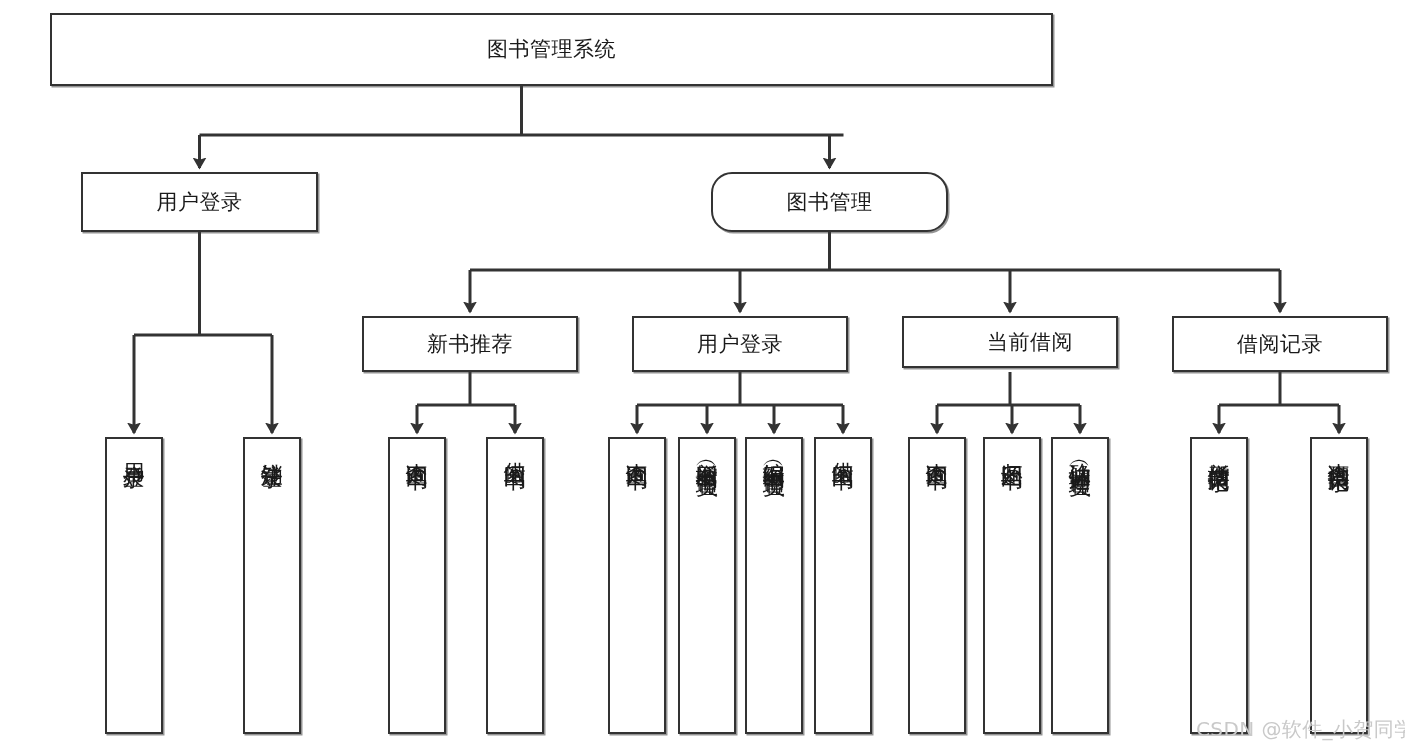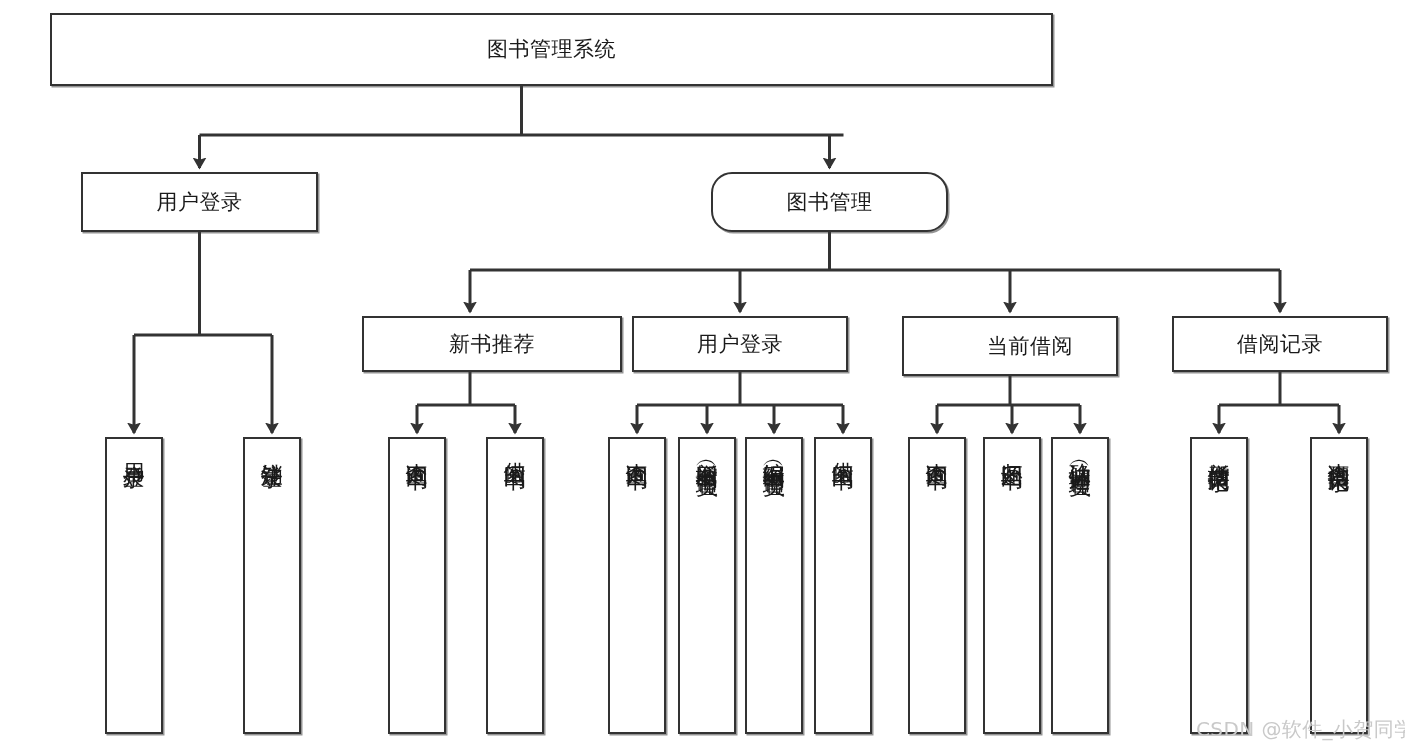--- a/index.html
+++ b/index.html
@@ -132,27 +132,27 @@
     <span class="node-label">图书管理系统</span>
   </div>
 
   <div class="node horizontal" id="node-l1-0" style="left: 81px; top: 172px; width: 237px; height: 60px;">
     <span class="node-label">用户登录</span>
   </div>
   <div class="node horizontal" id="node-l1-1" style="left: 711px; top: 172px; width: 237px; height: 60px; border-radius: 21px;">
     <span class="node-label">图书管理</span>
   </div>
 
-  <div class="node horizontal" id="node-l2-0" style="left: 362px; top: 316px; width: 260px; height: 56px;">
+  <div class="node horizontal" id="node-l2-0" style="left: 362px; top: 316px; width: 216px; height: 56px;">
     <span class="node-label">新书推荐</span>
   </div>
   <div class="node horizontal" id="node-l2-1" style="left: 632px; top: 316px; width: 216px; height: 56px;">
     <span class="node-label">用户登录</span>
   </div>
-  <div class="node horizontal" id="node-l2-2" style="left: 902px; top: 316px; width: 216px; height: 60px; padding-left: 40px;">
+  <div class="node horizontal" id="node-l2-2" style="left: 902px; top: 316px; width: 216px; height: 52px; padding-left: 40px;">
     <span class="node-label">当前借阅</span>
   </div>
   <div class="node horizontal" id="node-l2-3" style="left: 1172px; top: 316px; width: 216px; height: 56px;">
     <span class="node-label">借阅记录</span>
   </div>
 
   <div class="node vertical" id="node-leaf-0" style="left: 105px; top: 437px; width: 58px; height: 297px;">
     <span class="node-label">用户登录</span>
   </div>
   <div class="node vertical" id="node-leaf-1" style="left: 243px; top: 437px; width: 58px; height: 297px;">

